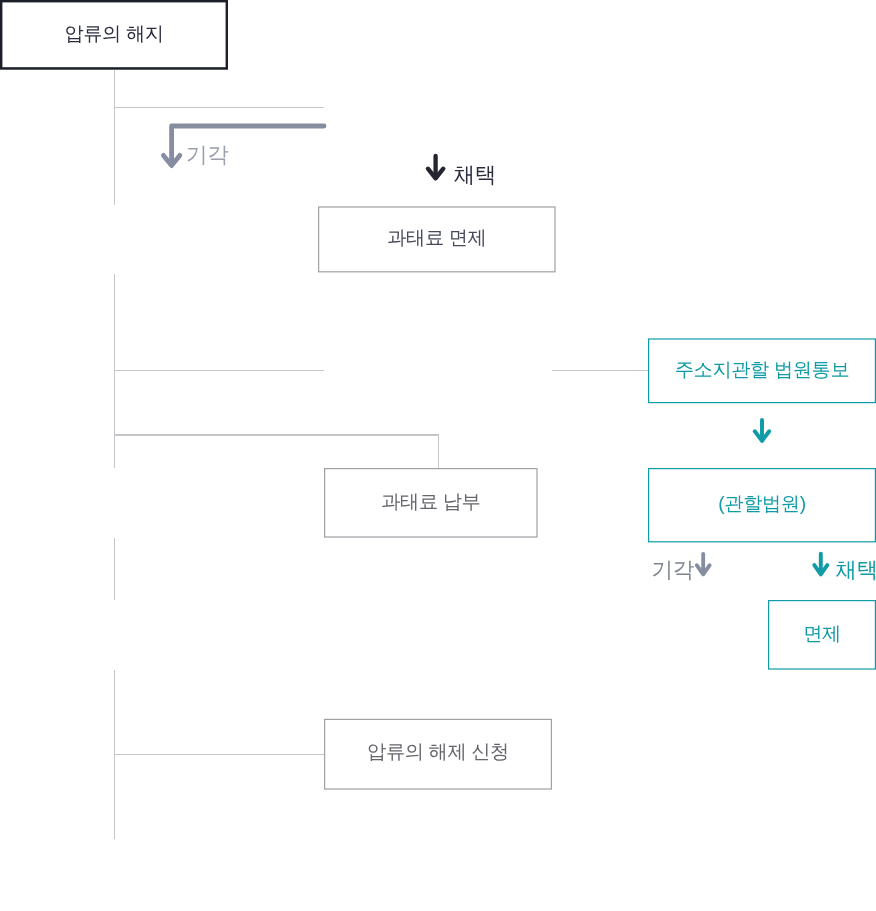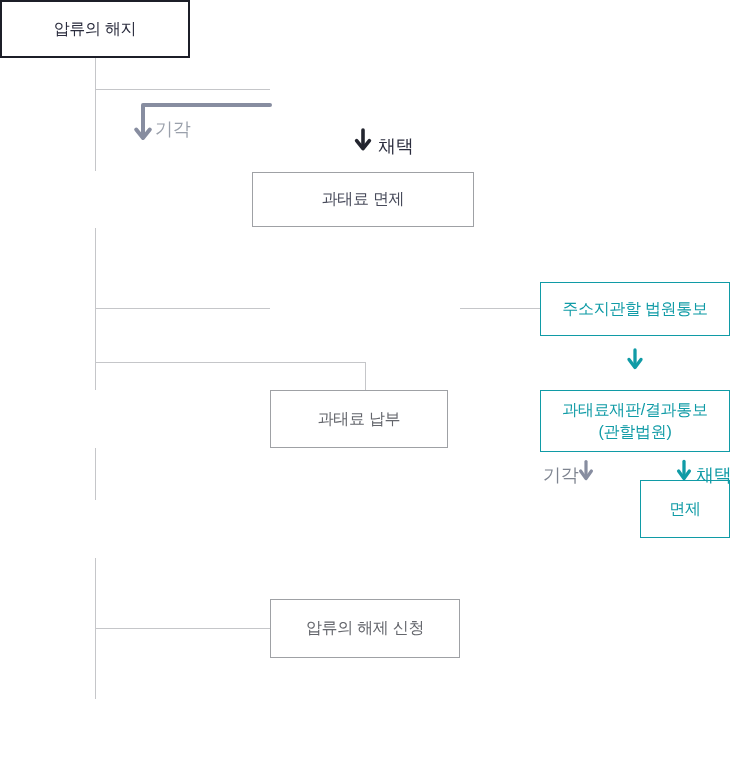--- a/index.html
+++ b/index.html
@@ -92,38 +92,37 @@
   <div class="node node--dark" style="left:0;top:390;width:190px;height:58px">
     <span>과태료 체납</span>
   </div>
   <div class="node node--dark" style="left:0;top:500;width:190px;height:58px">
     <span>자동차 압류</span>
   </div>
   <div class="node node--dark" style="left:0;top:699;width:190px;height:58px">
     <span>압류의 해지</span>
   </div>
 
-  <div class="node node--gray" style="left:252px;top:172px;width:222px;height:55px">
+  <div class="node node--gray" style="left:265px;top:172px;width:198px;height:55px">
     <span class="t-dark">과태료 면제</span>
   </div>
   <div class="node node--gray" style="left:270px;top:390px;width:178px;height:58px">
     <span>과태료 납부</span>
   </div>
   <div class="node node--gray" style="left:270px;top:599px;width:190px;height:59px">
     <span>압류의 해제 신청</span>
   </div>
 
   <div class="node node--teal" style="left:540px;top:282px;width:190px;height:54px">
     <span>주소지관할 법원통보</span>
   </div>
   <div class="node node--teal" style="left:540px;top:390px;width:190px;height:62px">
-    <span>과태료재판/결과통보</span>
     <span>(관할법원)</span>
   </div>
-  <div class="node node--teal" style="left:640px;top:480px;width:90px;height:58px">
+  <div class="node node--teal" style="left:640px;top:500px;width:90px;height:58px">
     <span>면제</span>
   </div>
 
   <div class="flow-label flow-label--light" style="left:155px;top:117px">기각</div>
   <div class="flow-label flow-label--dark" style="left:378px;top:134px">채택</div>
   <div class="flow-label flow-label--gray" style="left:543px;top:463px">기각</div>
   <div class="flow-label flow-label--teal" style="left:696px;top:463px">채택</div>
 
 </div>
 

